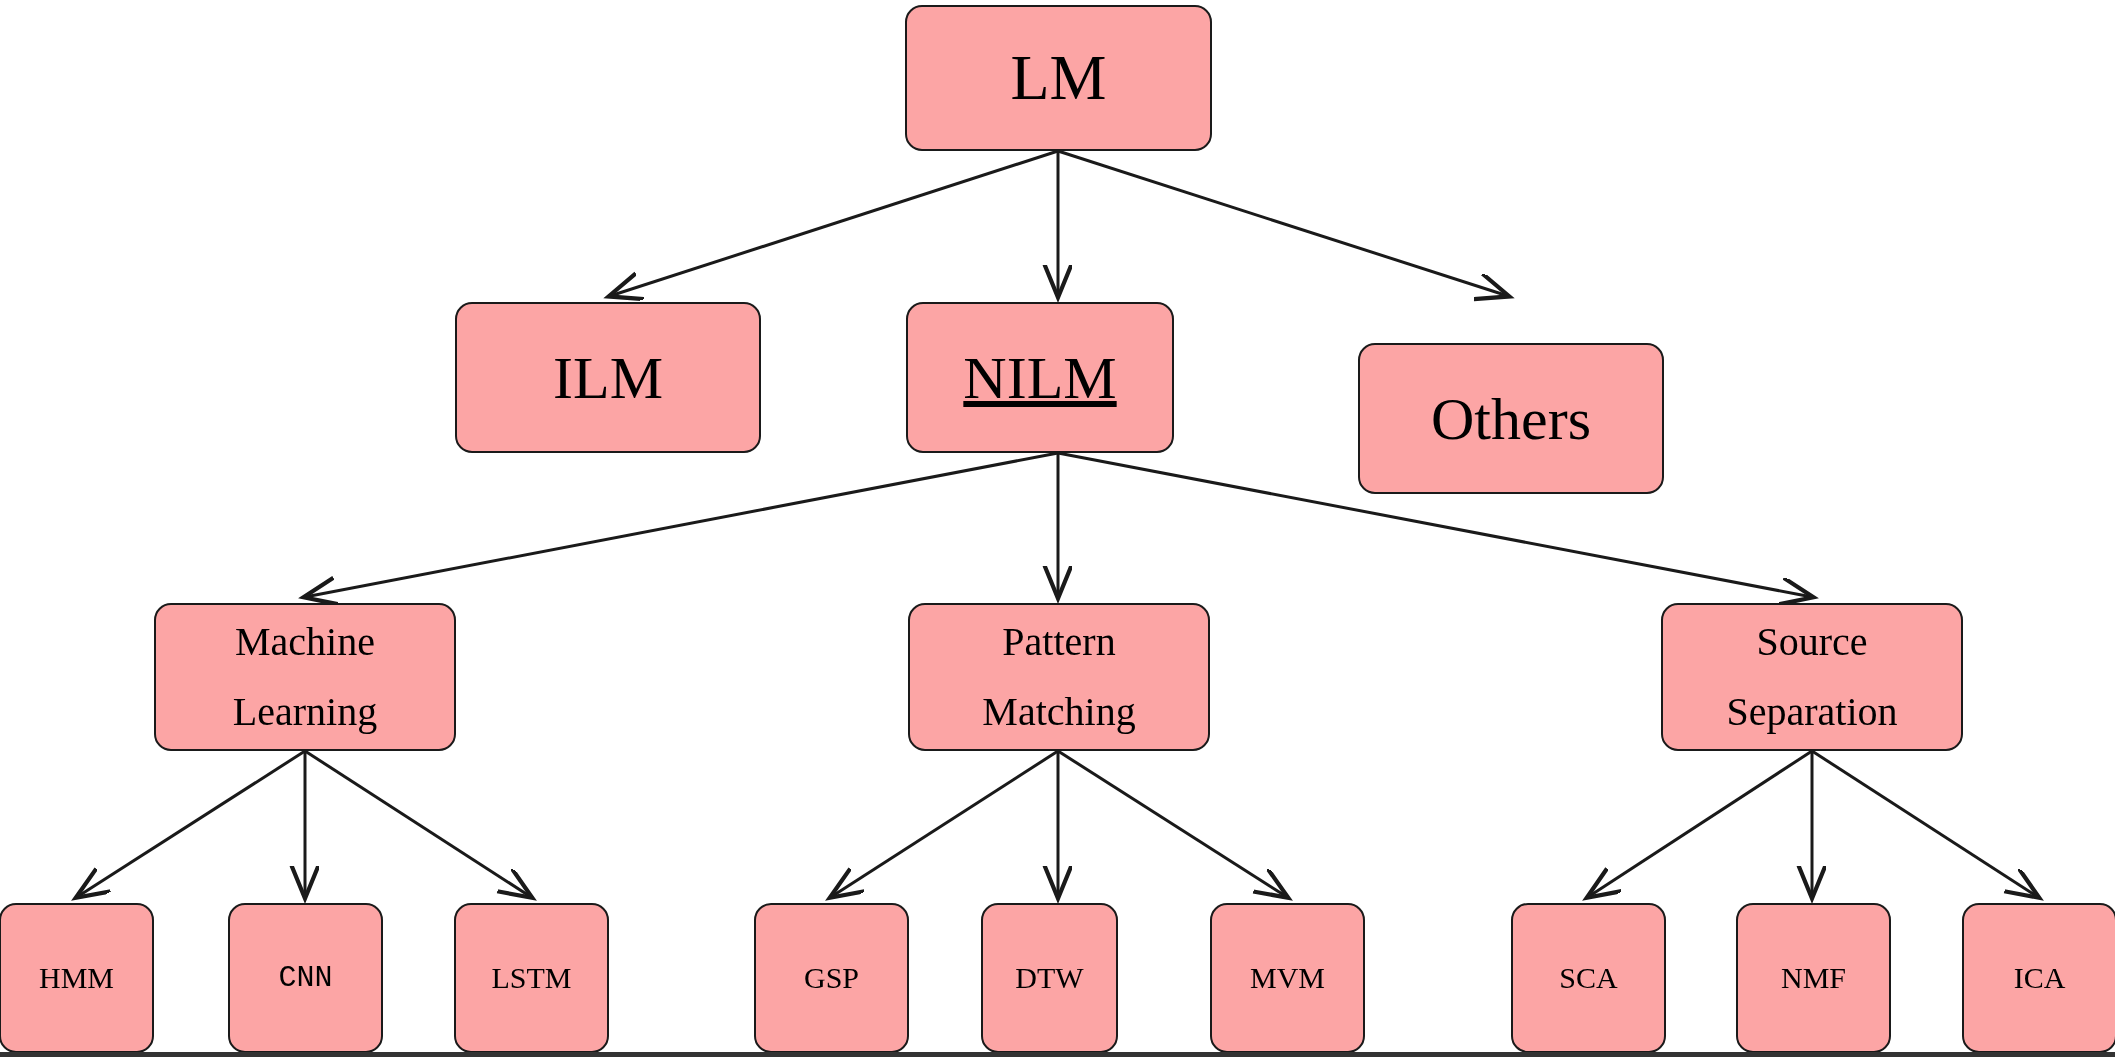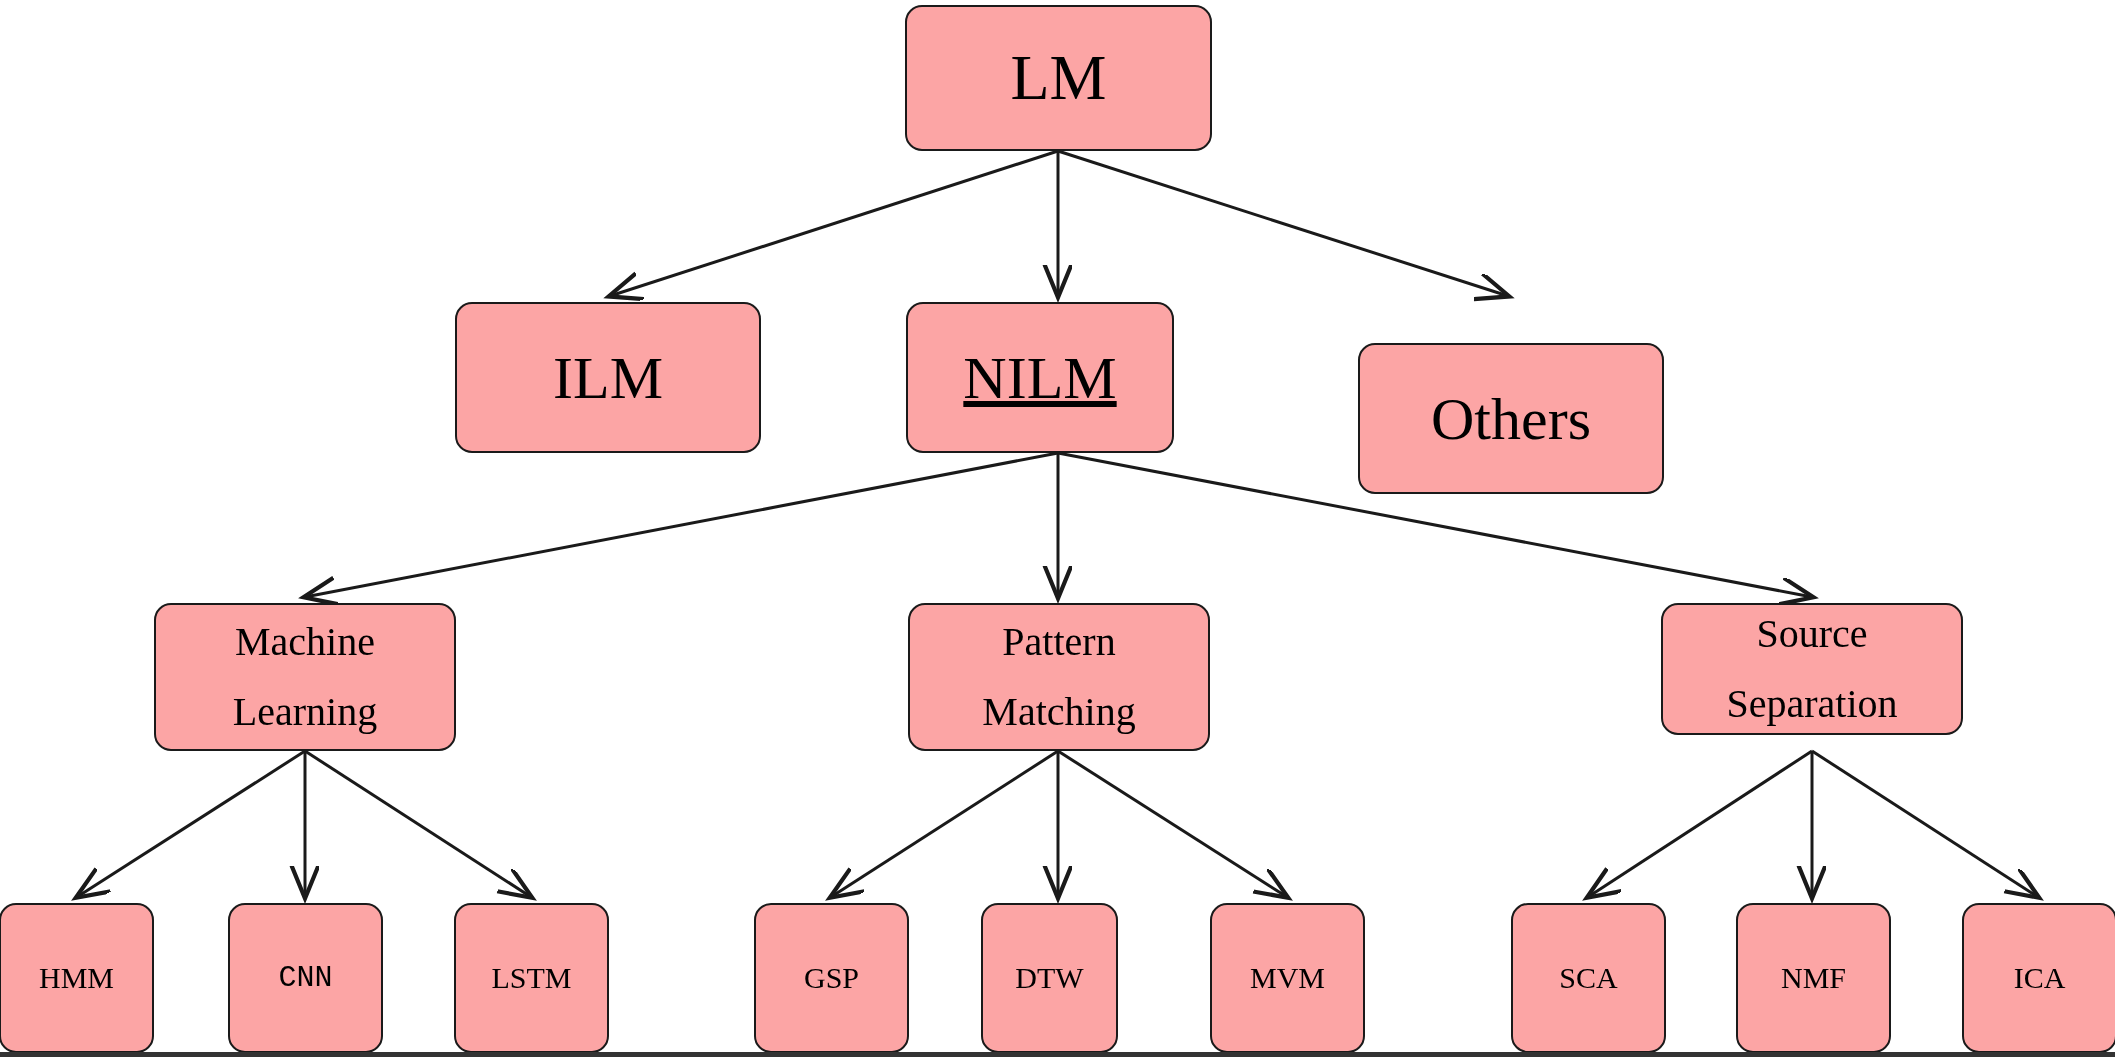--- a/index.html
+++ b/index.html
@@ -65,21 +65,21 @@
   </div>
 
   <div class="node n-cat" style="left:154px;top:603px;width:302px;height:148px;">
     <span class="ln">Machine</span>
     <span class="ln">Learning</span>
   </div>
   <div class="node n-cat" style="left:908px;top:603px;width:302px;height:148px;">
     <span class="ln">Pattern</span>
     <span class="ln">Matching</span>
   </div>
-  <div class="node n-cat" style="left:1661px;top:603px;width:302px;height:132px;">
+  <div class="node n-cat" style="left:1661px;top:603px;width:302px;height:148px;">
     <span class="ln">Source</span>
     <span class="ln">Separation</span>
   </div>
 
   <div class="node n-leaf" style="left:-1px;top:903px;width:155px;height:150px;">
     <span class="ln">HMM</span>
   </div>
   <div class="node n-leaf" style="left:228px;top:903px;width:155px;height:150px;font-family:Liberation Mono, monospace;">
     <span class="ln">CNN</span>
   </div>

